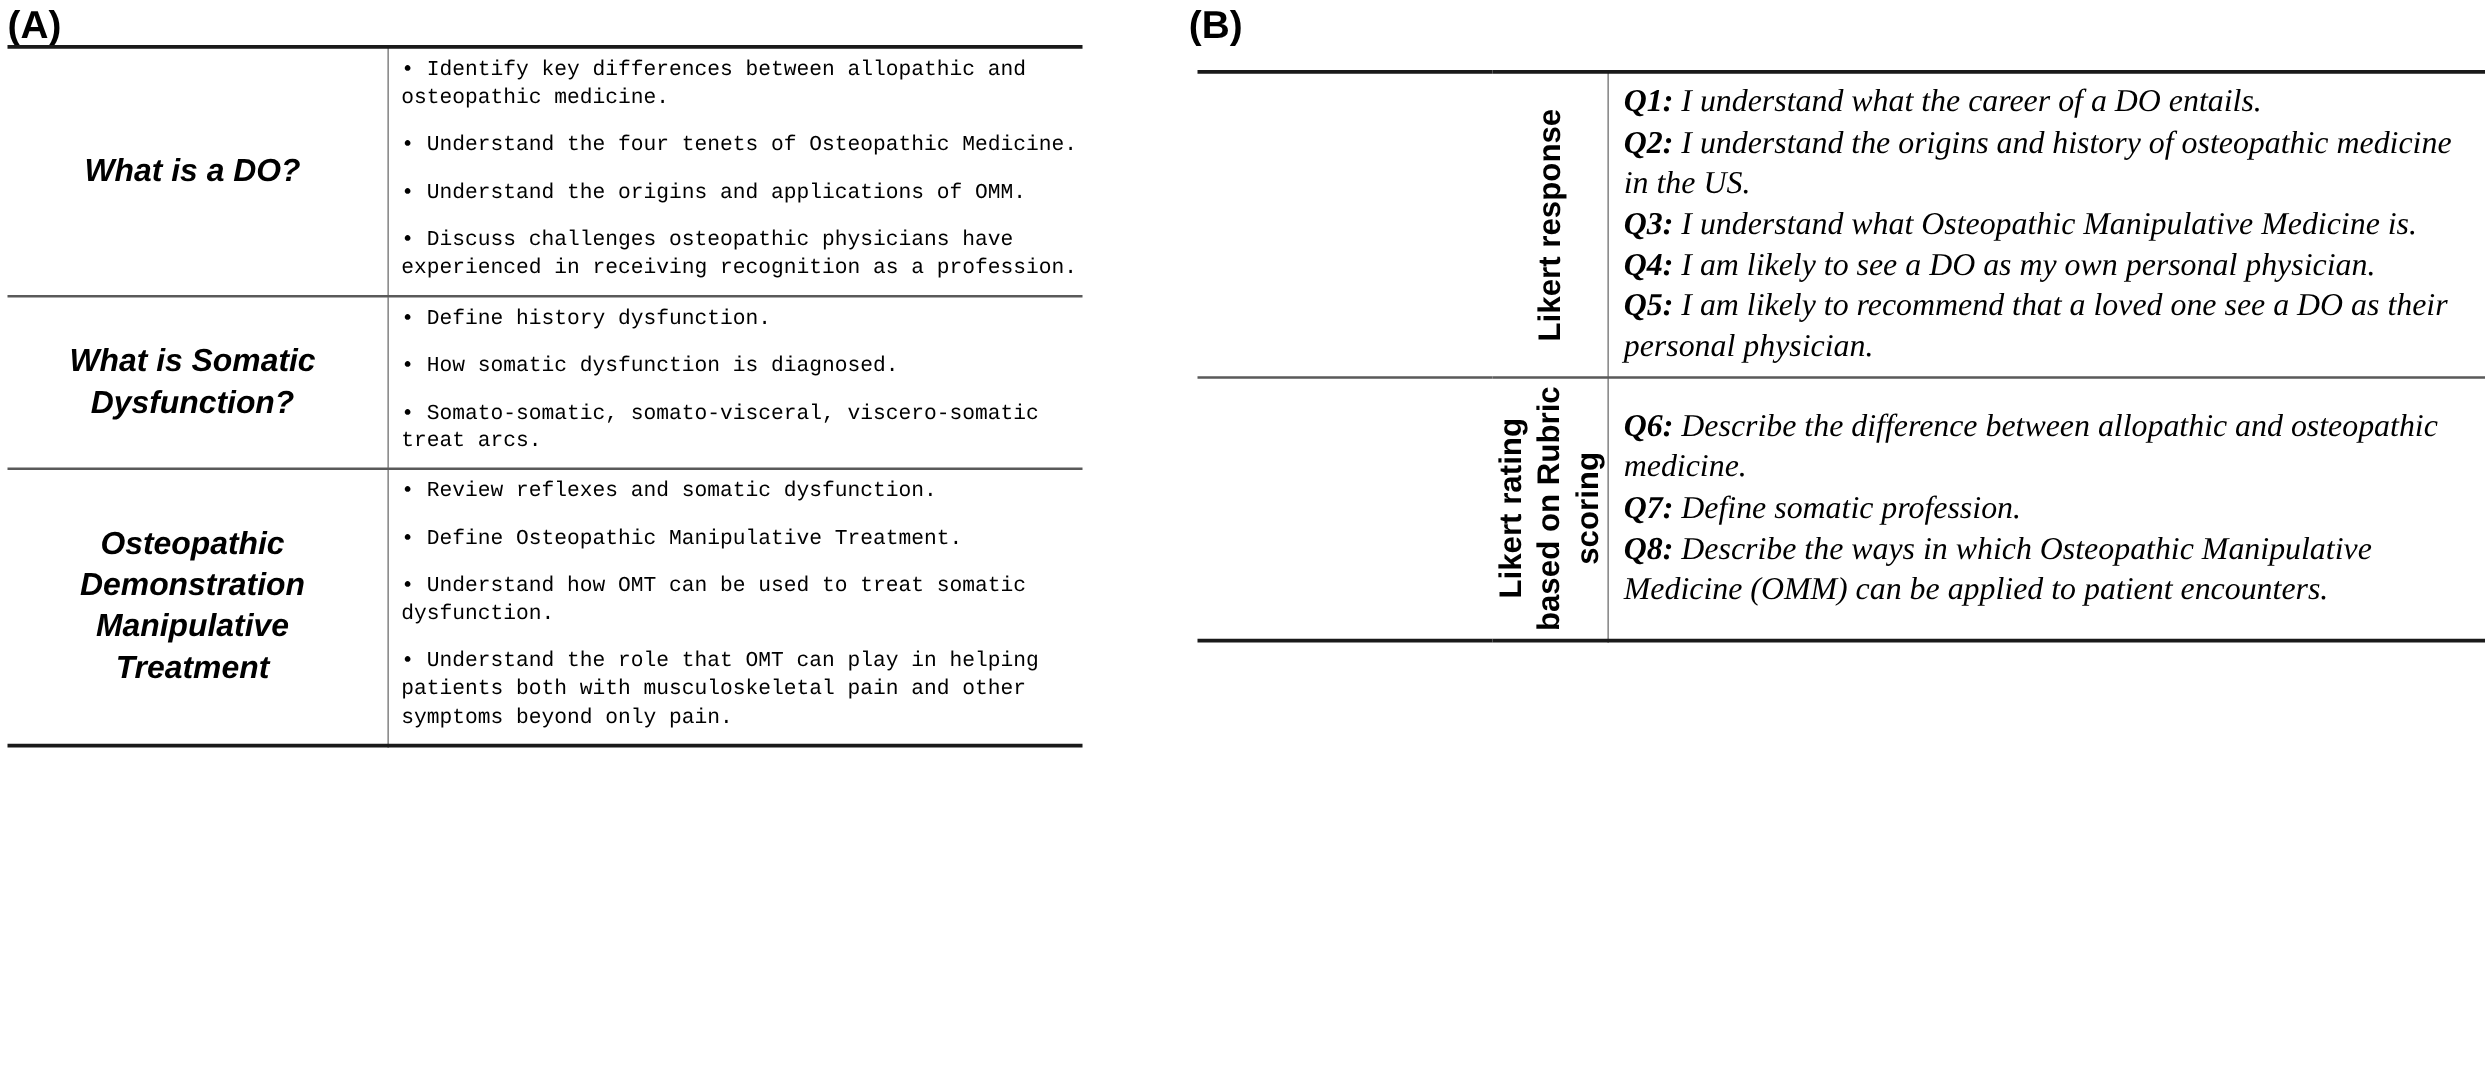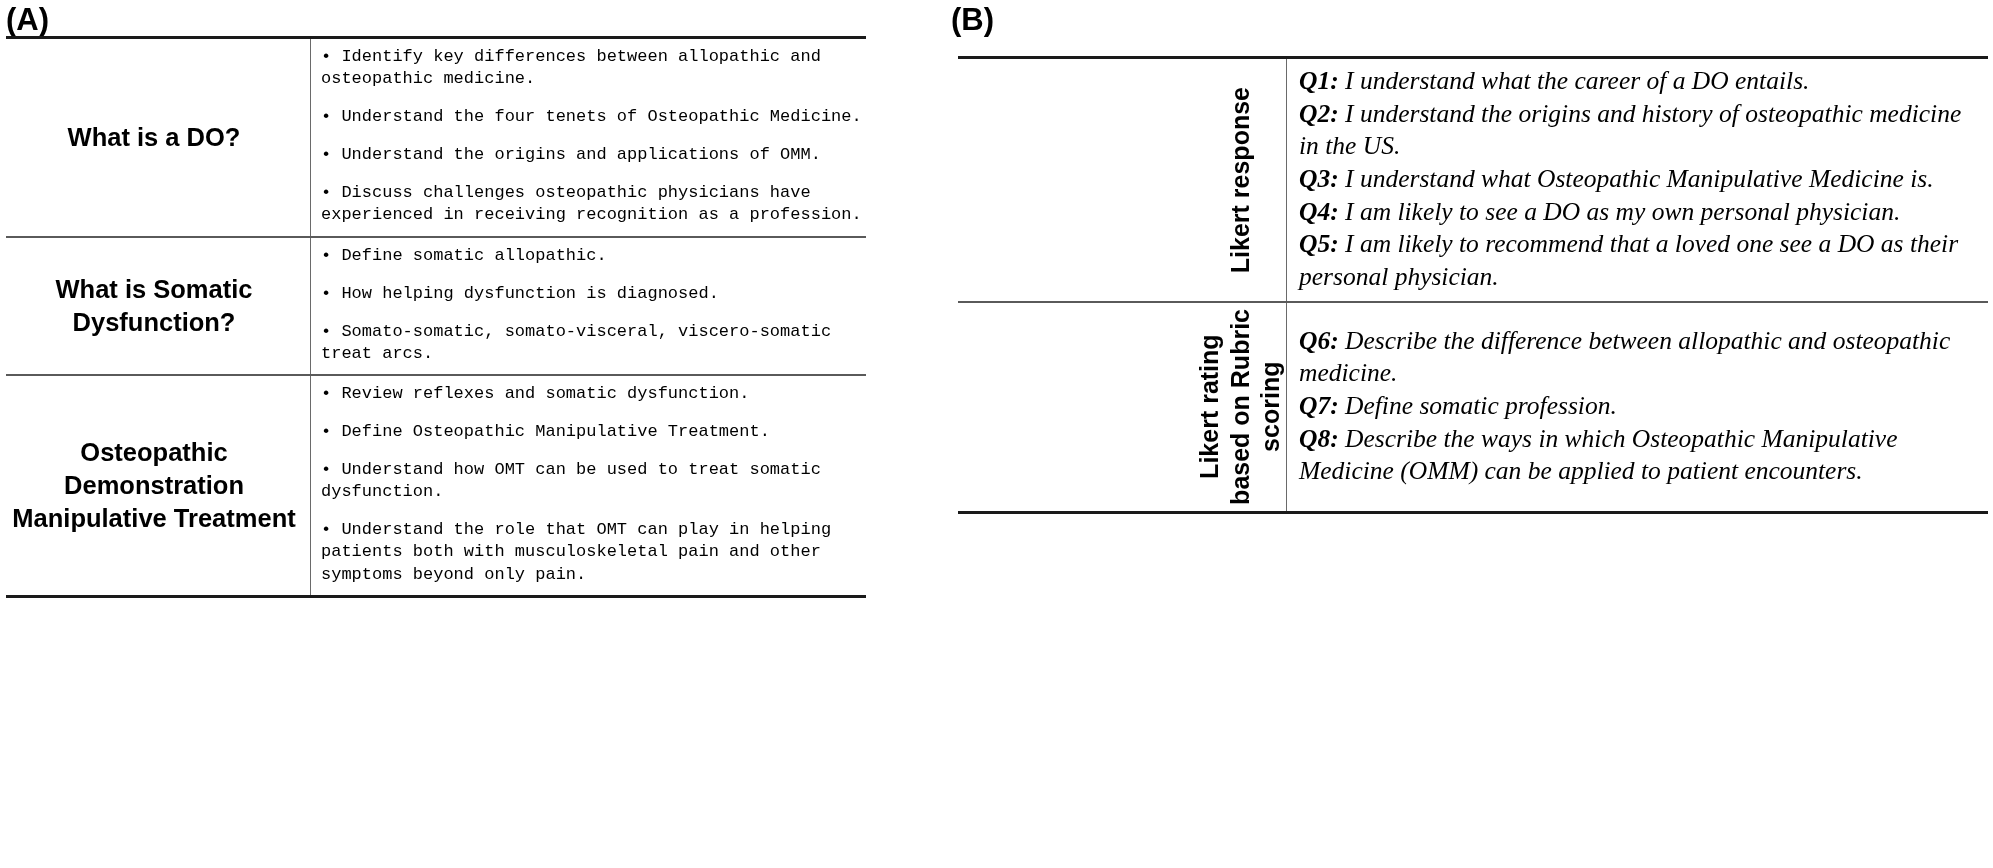--- a/index.html
+++ b/index.html
@@ -58,20 +58,21 @@
   }
 
   .rule-top  { border-top: 3px solid #1a1a1a; }
   .rule-mid  { border-top: 2px solid #5a5a5a; }
   .rule-bot  { border-bottom: 3px solid #1a1a1a; }
 
   
   .a-head {
     width: 284px;
     text-align: center;
+    font-style: italic;
     font-weight: bold;
     font-size: 25.5px;
     line-height: 1.30;
     padding: 4px 14px 4px 6px !important;
   }
   .a-body {
     font-size: 17px;
     line-height: 1.30;
     padding: 7px 4px 9px 10px !important;
     border-left: 1.5px solid #6a6a6a;
@@ -142,22 +143,22 @@
             <p class="bullet">• Identify key differences between allopathic and osteopathic medicine.</p>
             <p class="bullet">• Understand the four tenets of Osteopathic Medicine.</p>
             <p class="bullet gap">• Understand the origins and applications of OMM.</p>
             <p class="bullet gap">• Discuss challenges osteopathic physicians have experienced in receiving recognition as a profession.</p>
           </td>
         </tr>
 
         <tr class="rule-mid">
           <td class="a-head">What is Somatic Dysfunction?</td>
           <td class="a-body">
-            <p class="bullet">• Define somatic allopathic.</p>
-            <p class="bullet">• How helping dysfunction is diagnosed.</p>
+            <p class="bullet">• Define history dysfunction.</p>
+            <p class="bullet">• How somatic dysfunction is diagnosed.</p>
             <p class="bullet">• Somato-somatic, somato-visceral, viscero-somatic treat arcs.</p>
           </td>
         </tr>
 
         <tr class="rule-mid rule-bot">
           <td class="a-head">Osteopathic Demonstration Manipulative Treatment</td>
           <td class="a-body">
             <p class="bullet">• Review reflexes and somatic dysfunction.</p>
             <p class="bullet">• Define Osteopathic Manipulative Treatment.</p>
             <p class="bullet">• Understand how OMT can be used to treat somatic dysfunction.</p>

